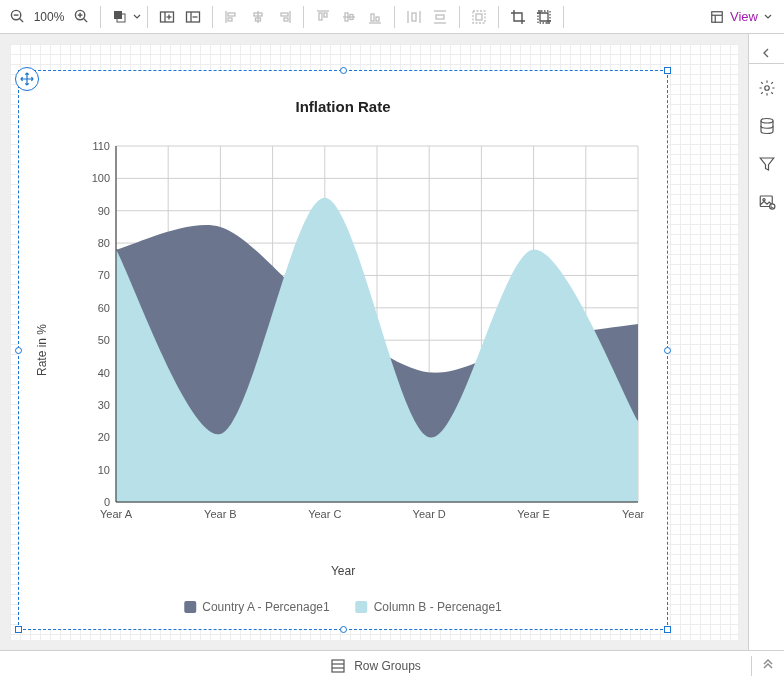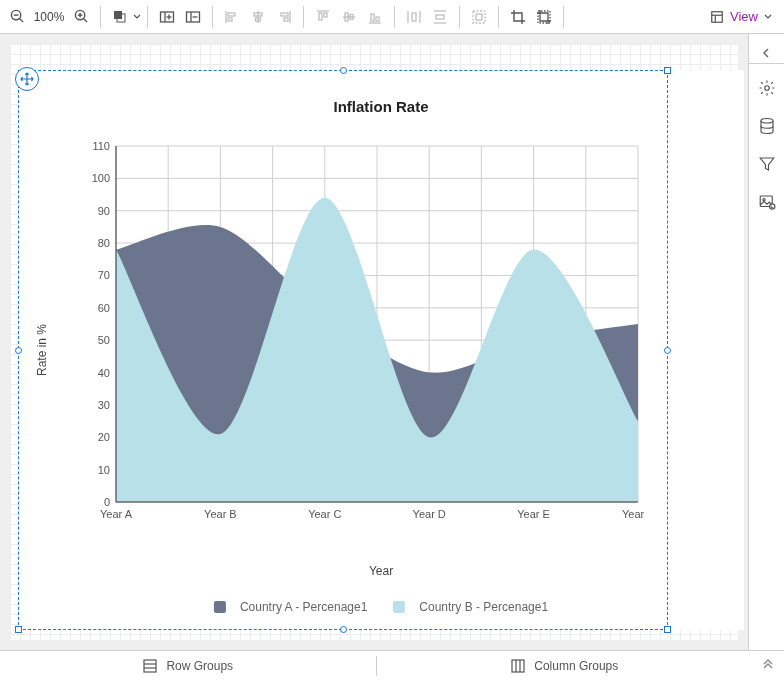--- a/index.html
+++ b/index.html
@@ -96,21 +96,21 @@
     display: flex;
     align-items: center;
     justify-content: center;
   }
   .move-handle svg { stroke: #1976d2; }
 
   
   .chart {
     position: absolute;
     left: 8px; top: 26px;
-    width: 726px;
+    width: 650px;
     height: 560px;
     background: #fff;
   }
   .chart-title {
     text-align: center;
     font-weight: 700;
     font-size: 15px;
     color: #222;
     padding-top: 28px;
   }
@@ -134,21 +134,21 @@
   .legend {
     position: absolute;
     left: 50%;
     bottom: 16px;
     transform: translateX(-50%);
     display: flex;
     gap: 26px;
     font-size: 12px;
     color: #666;
   }
-  .legend-item { display: flex; align-items: center; gap: 14px; }
+  .legend-item { display: flex; align-items: center; gap: 6px; }
   .swatch { width: 12px; height: 12px; border-radius: 2px; }
 
   .plot {
     position: absolute;
     left: 58px;
     top: 70px;
     width: 568px;
     height: 390px;
   }
   .plot svg { width: 100%; height: 100%; display: block; }
@@ -411,21 +411,21 @@
             </svg>
         </div>
 
         <div class="legend">
           <div class="legend-item">
             <div class="swatch" id="sw0" style="background: rgb(107, 118, 142);"></div>
             <span>Country A - Percenage1</span>
           </div>
           <div class="legend-item">
             <div class="swatch" id="sw1" style="background: rgb(183, 224, 232);"></div>
-            <span>Country B - Percenage1</span>
+            <span>Column B - Percenage1</span>
           </div>
         </div>
       </div>
 
       <div class="selection">
         <div class="move-handle">
           <svg width="14" height="14" viewBox="0 0 16 16" fill="none" stroke-width="1.4">
               <path d="M8 1 L8 15 M1 8 L15 8 M8 1 L6 3 M8 1 L10 3 M8 15 L6 13 M8 15 L10 13 M1 8 L3 6 M1 8 L3 10 M15 8 L13 6 M15 8 L13 10"></path>
             </svg>
         </div>
@@ -479,26 +479,18 @@
 <div class="bottom">
   <div class="half">
     <svg width="16" height="16" viewBox="0 0 16 16" fill="none" stroke="#555" stroke-width="1.2">
         <rect x="2" y="2" width="12" height="12"></rect>
         <line x1="2" y1="6" x2="14" y2="6"></line>
         <line x1="2" y1="10" x2="14" y2="10"></line>
       </svg>
     <span>Row Groups</span>
   </div>
   <div class="sep"></div>
-  <div class="half">
-    <svg width="16" height="16" viewBox="0 0 16 16" fill="none" stroke="#555" stroke-width="1.2">
-        <rect x="2" y="2" width="12" height="12"></rect>
-        <line x1="6" y1="2" x2="6" y2="14"></line>
-        <line x1="10" y1="2" x2="10" y2="14"></line>
-      </svg>
-    <span>Column Groups</span>
-  </div>
   <div class="expander">
     <svg width="12" height="12" viewBox="0 0 12 12">
         <path d="M2 8 L6 4 L10 8 M2 12 L6 8 L10 12" fill="none" stroke="#888" stroke-width="1.4" transform="translate(0,-2)"></path>
       </svg>
   </div>
 </div>
 
 </body></html>

